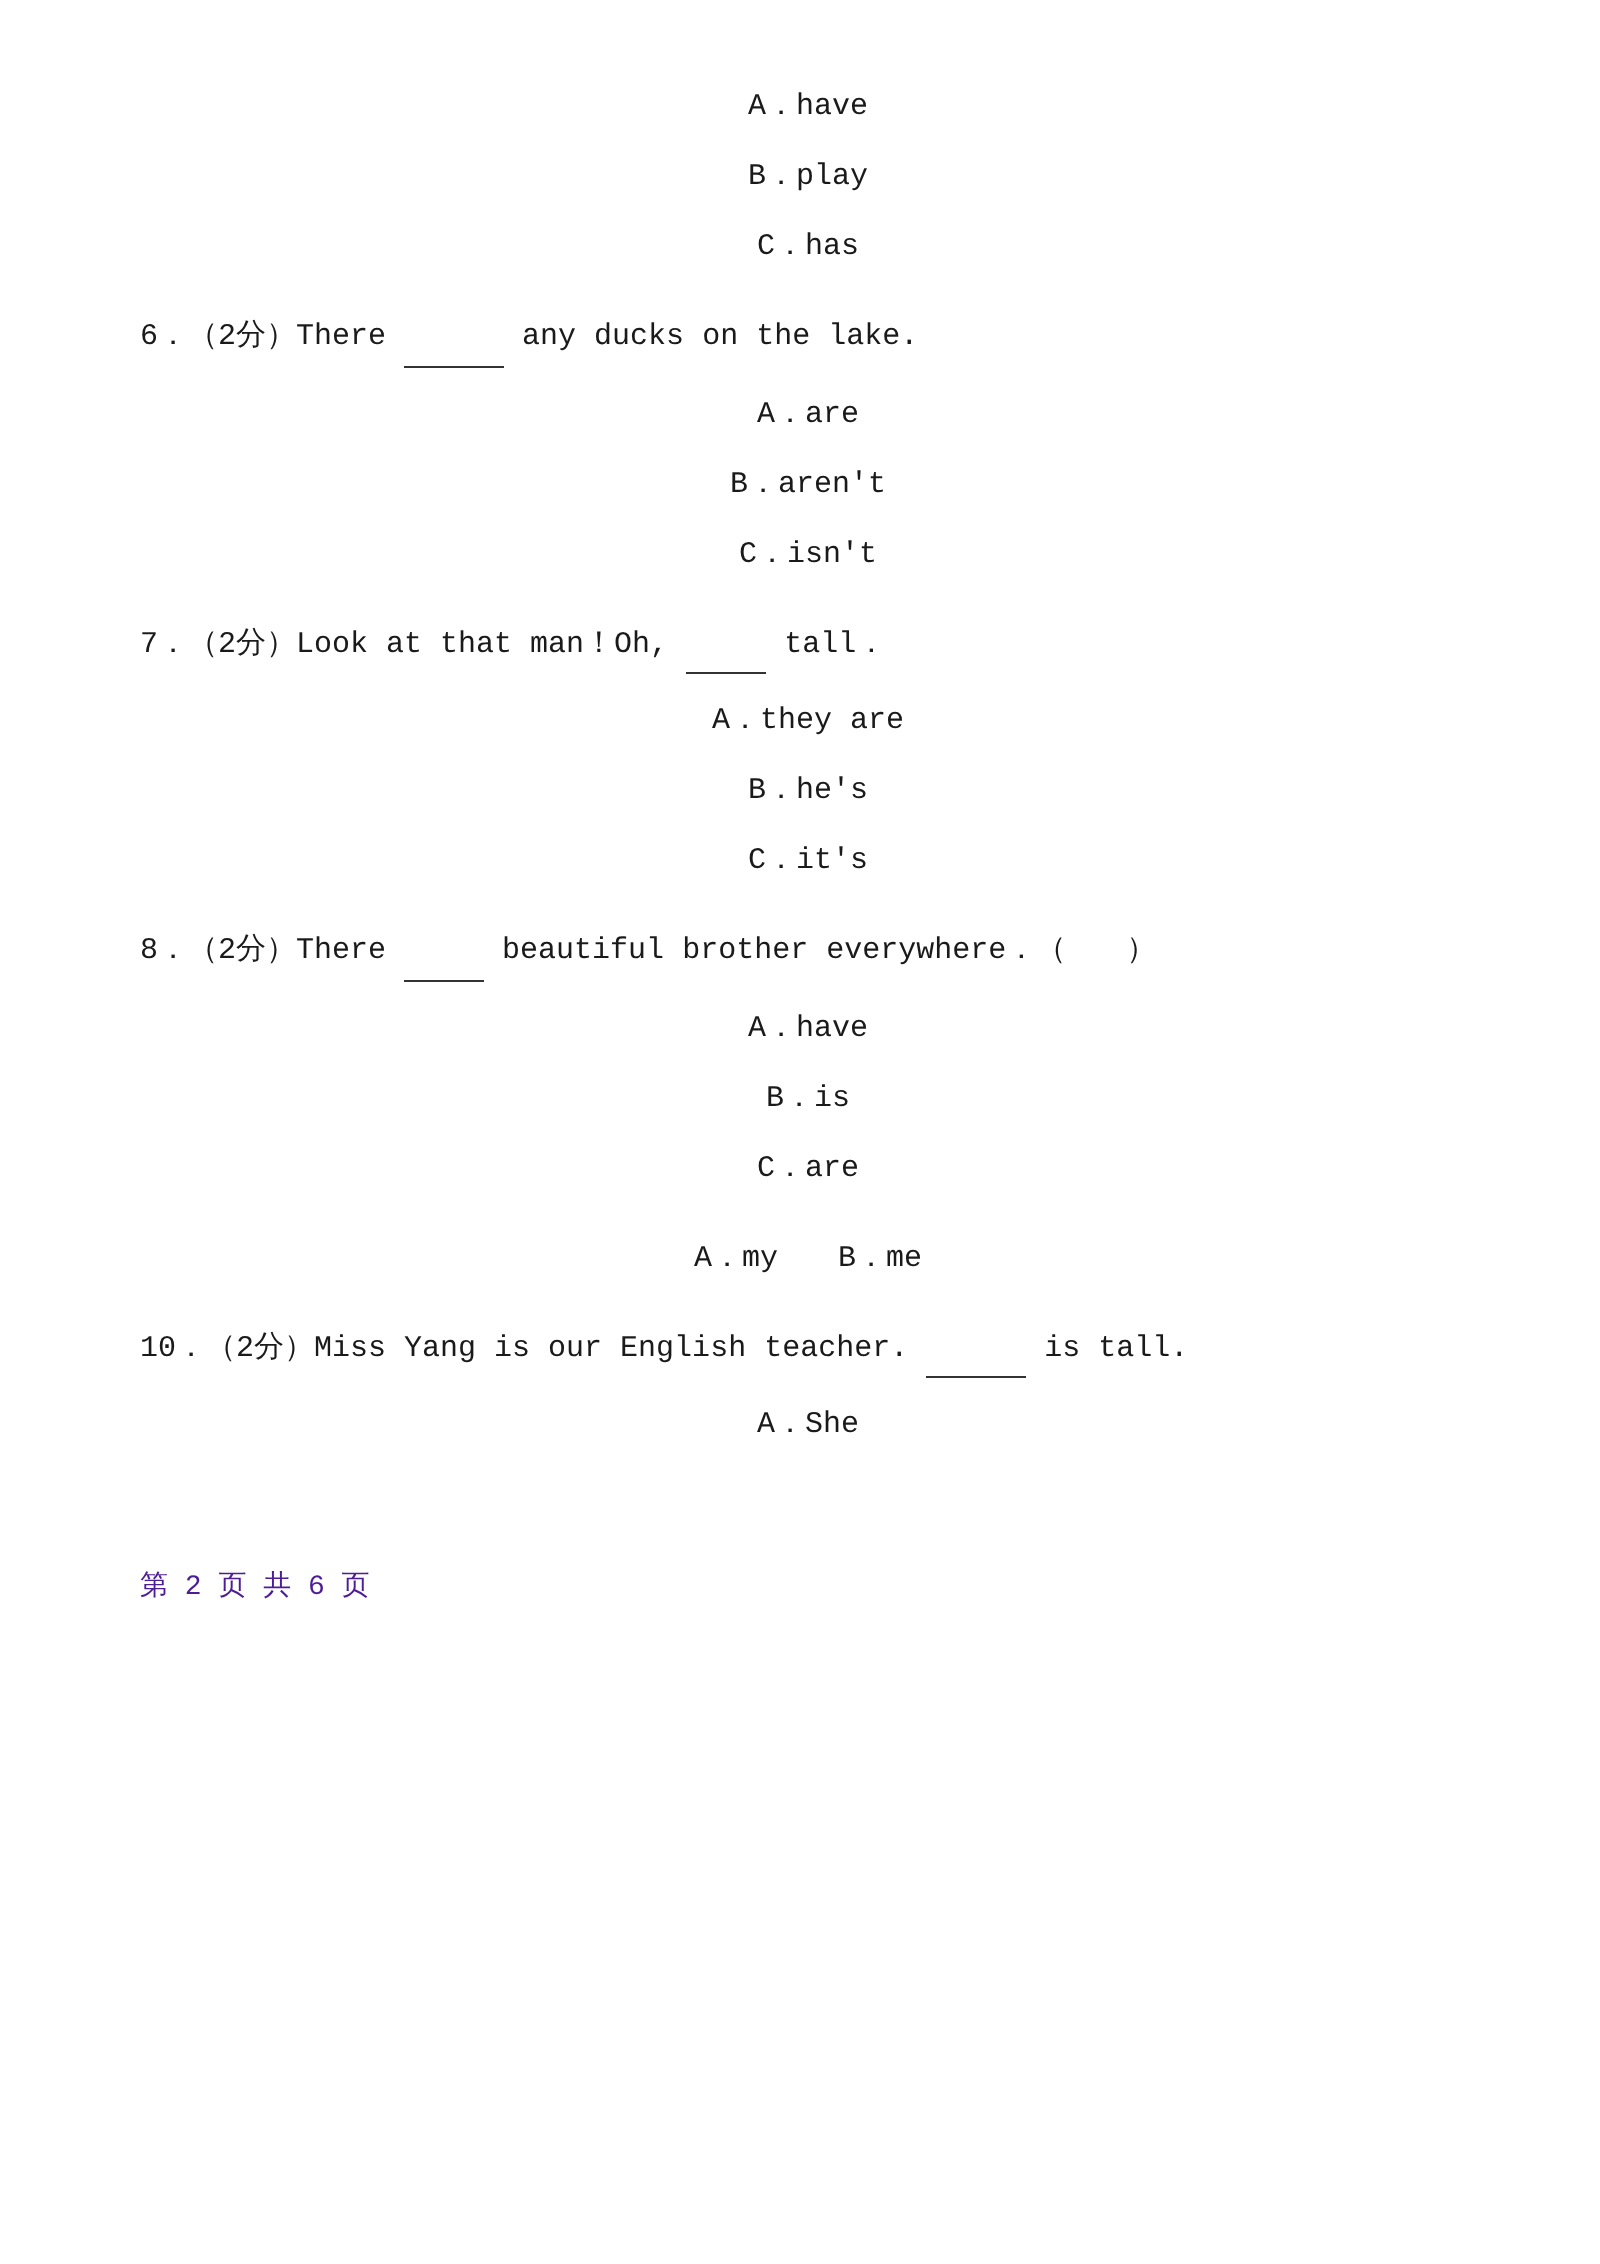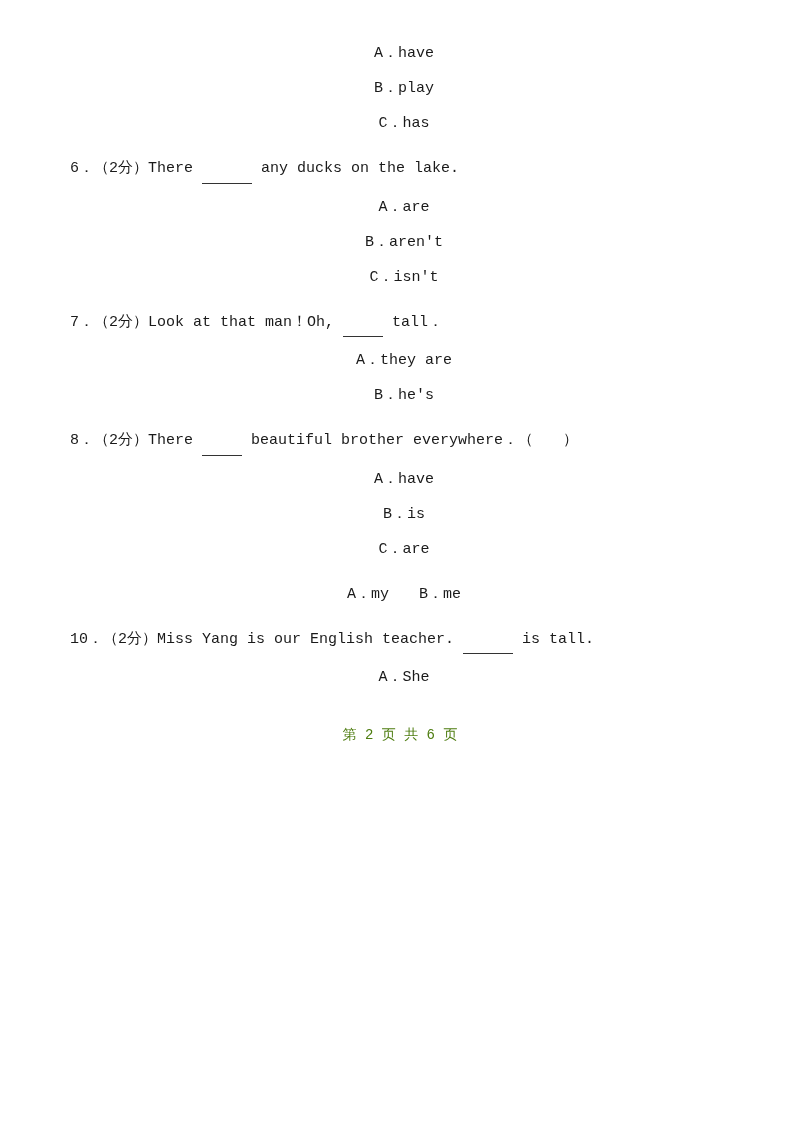--- a/index.html
+++ b/index.html
@@ -23,24 +23,24 @@
     .question-text {
       margin-bottom: 10px;
       line-height: 1.9;
     }
     .option {
       margin-bottom: 8px;
       padding-left: 8px;
       text-align: center;
     }
     .page-footer {
-      text-align: center;
-      margin-top: 32px;
+      text-align: left;
+      margin-top: 56px;
       font-size: 14px;
-      color: #4d7c0f;
+      color: #4c1d95;
     }
     .blank {
       display: inline-block;
       border-bottom: 1px solid #333;
       min-width: 60px;
       height: 16px;
       vertical-align: bottom;
     }
     .blank-short {
       display: inline-block;
@@ -90,20 +90,23 @@
 <div class="question-block">
   <div class="question-text">
     <span>7．</span><span>（2分）</span><span>Look at that man！Oh, </span><span class="blank-short"></span><span> tall．</span>
   </div>
   <div class="option">
     <span>A．they are</span>
   </div>
   <div class="option">
     <span>B．he's</span>
   </div>
+  <div class="option">
+    <span>C．it's</span>
+  </div>
 </div>
 
 <div class="question-block">
   <div class="question-text">
     <span>8．</span><span>（2分）</span><span>There </span><span class="blank-short"></span><span> beautiful brother everywhere．（　　）</span>
   </div>
   <div class="option">
     <span>A．have</span>
   </div>
   <div class="option">

